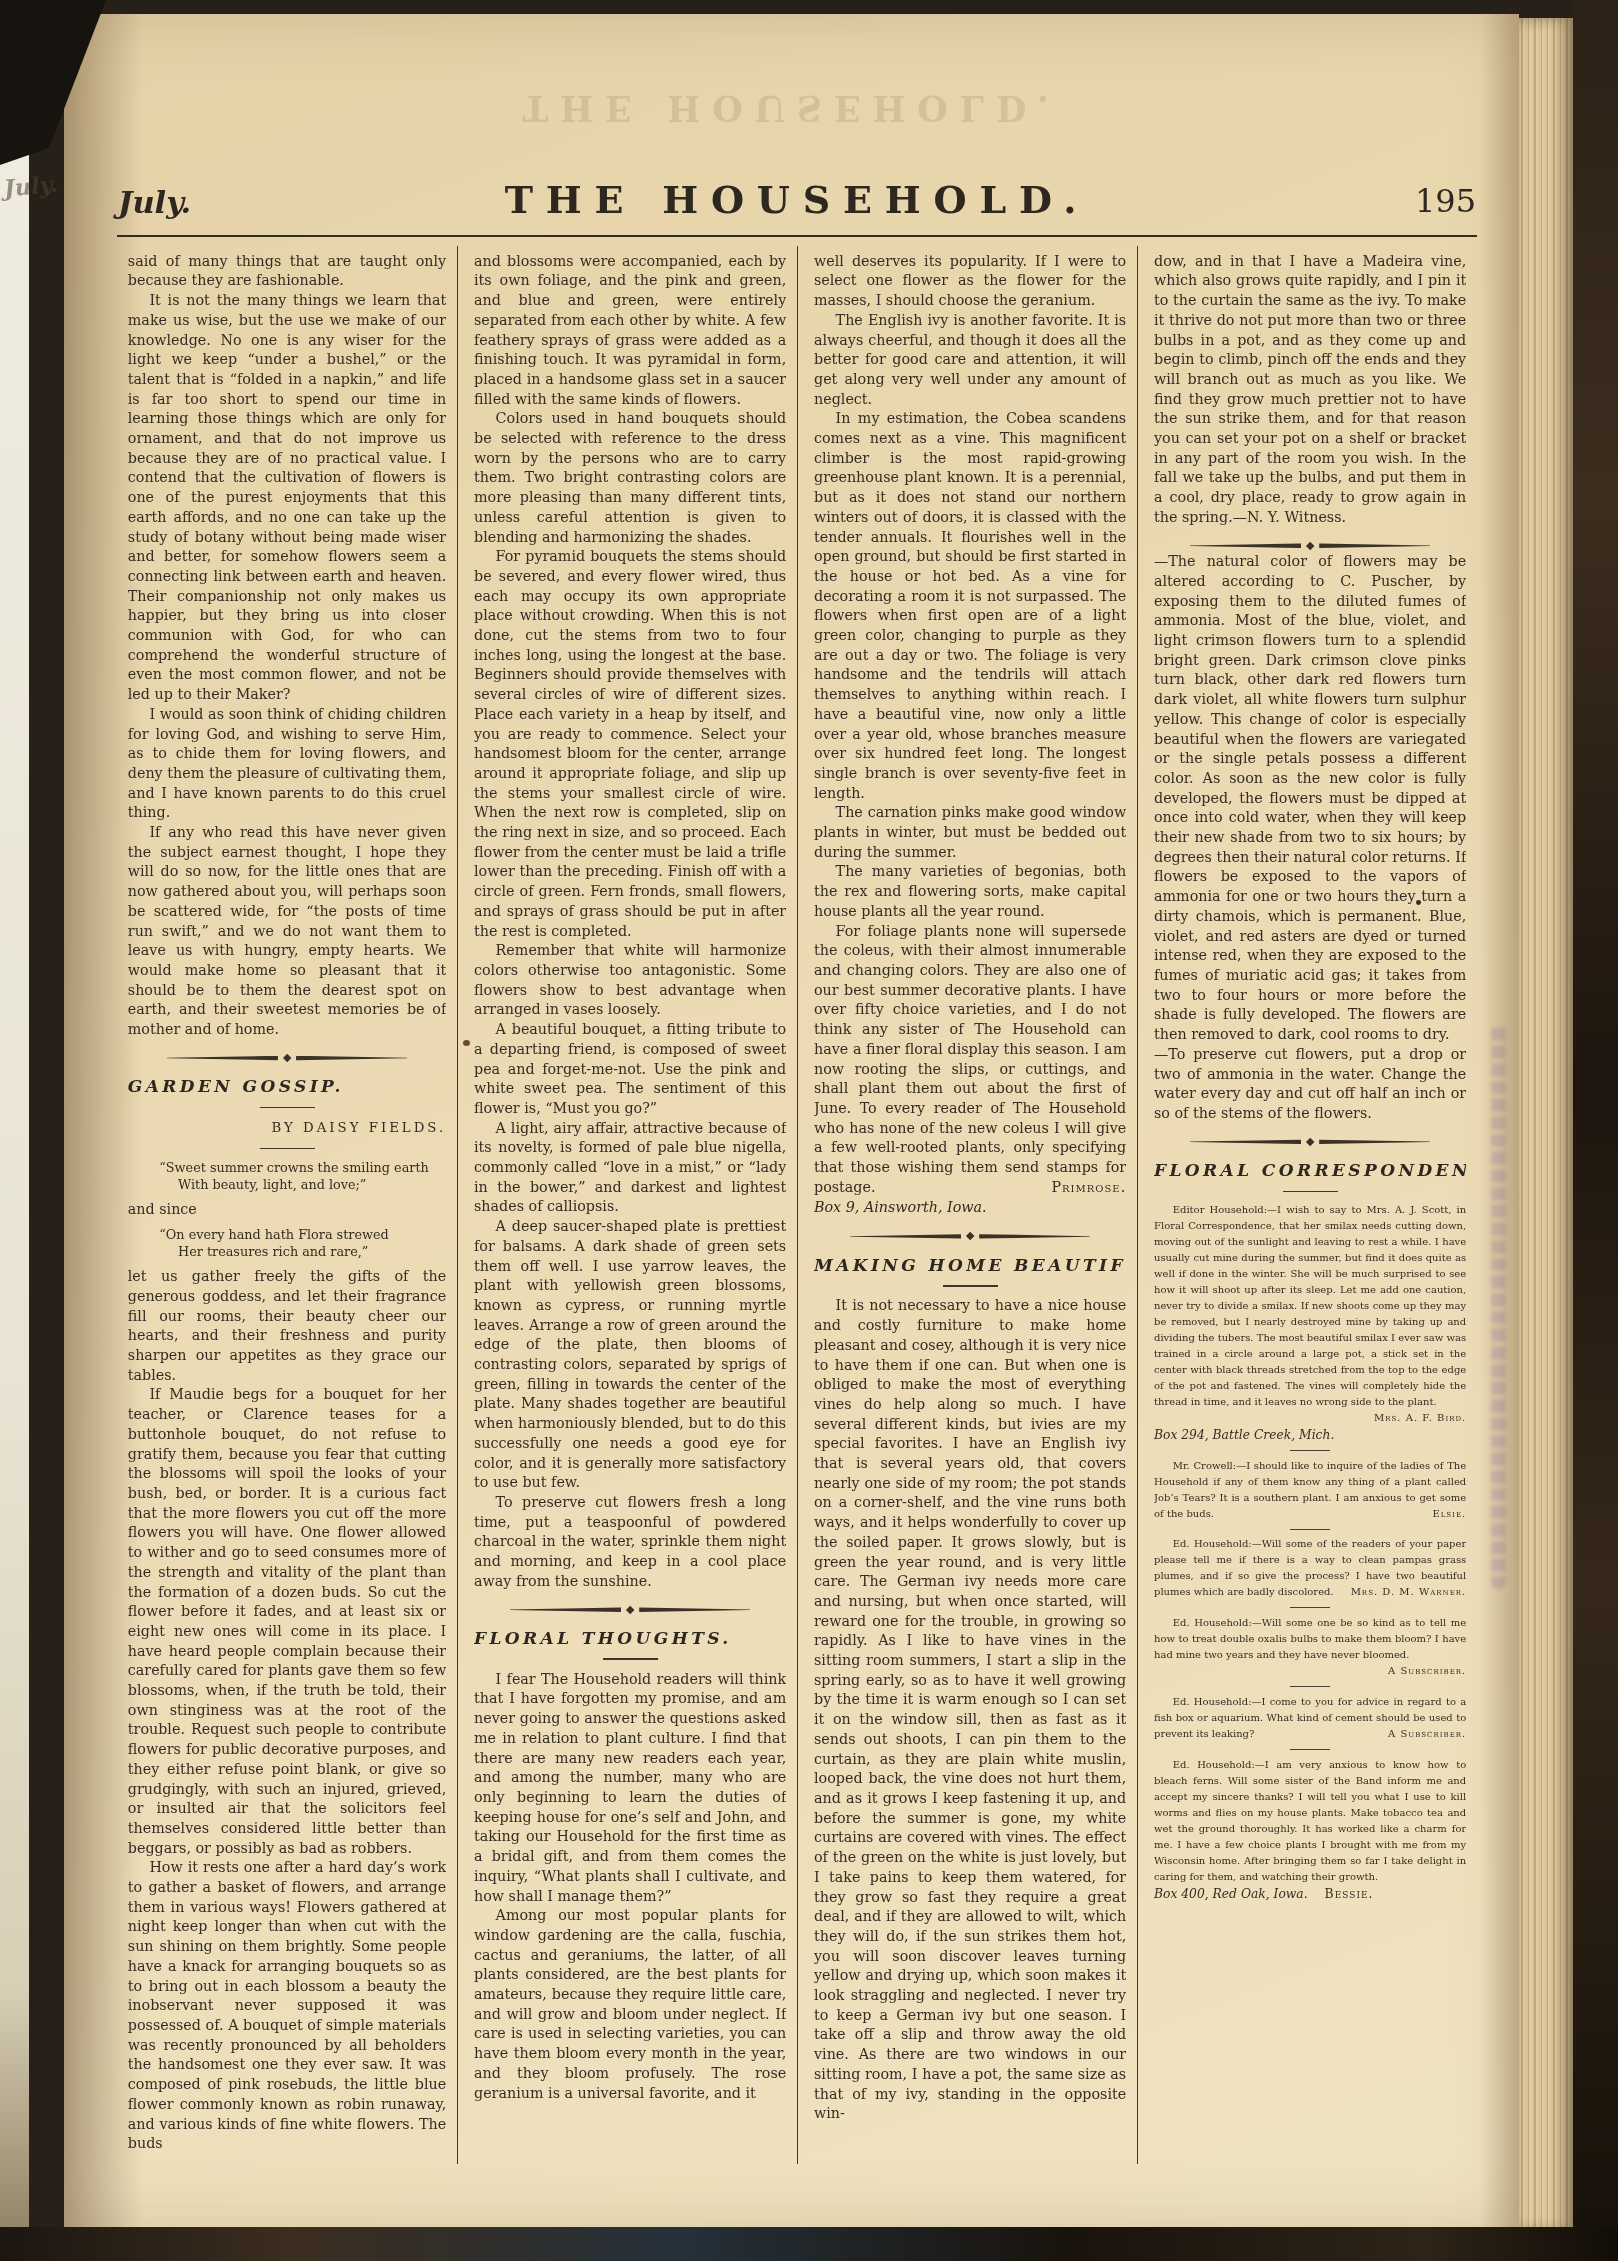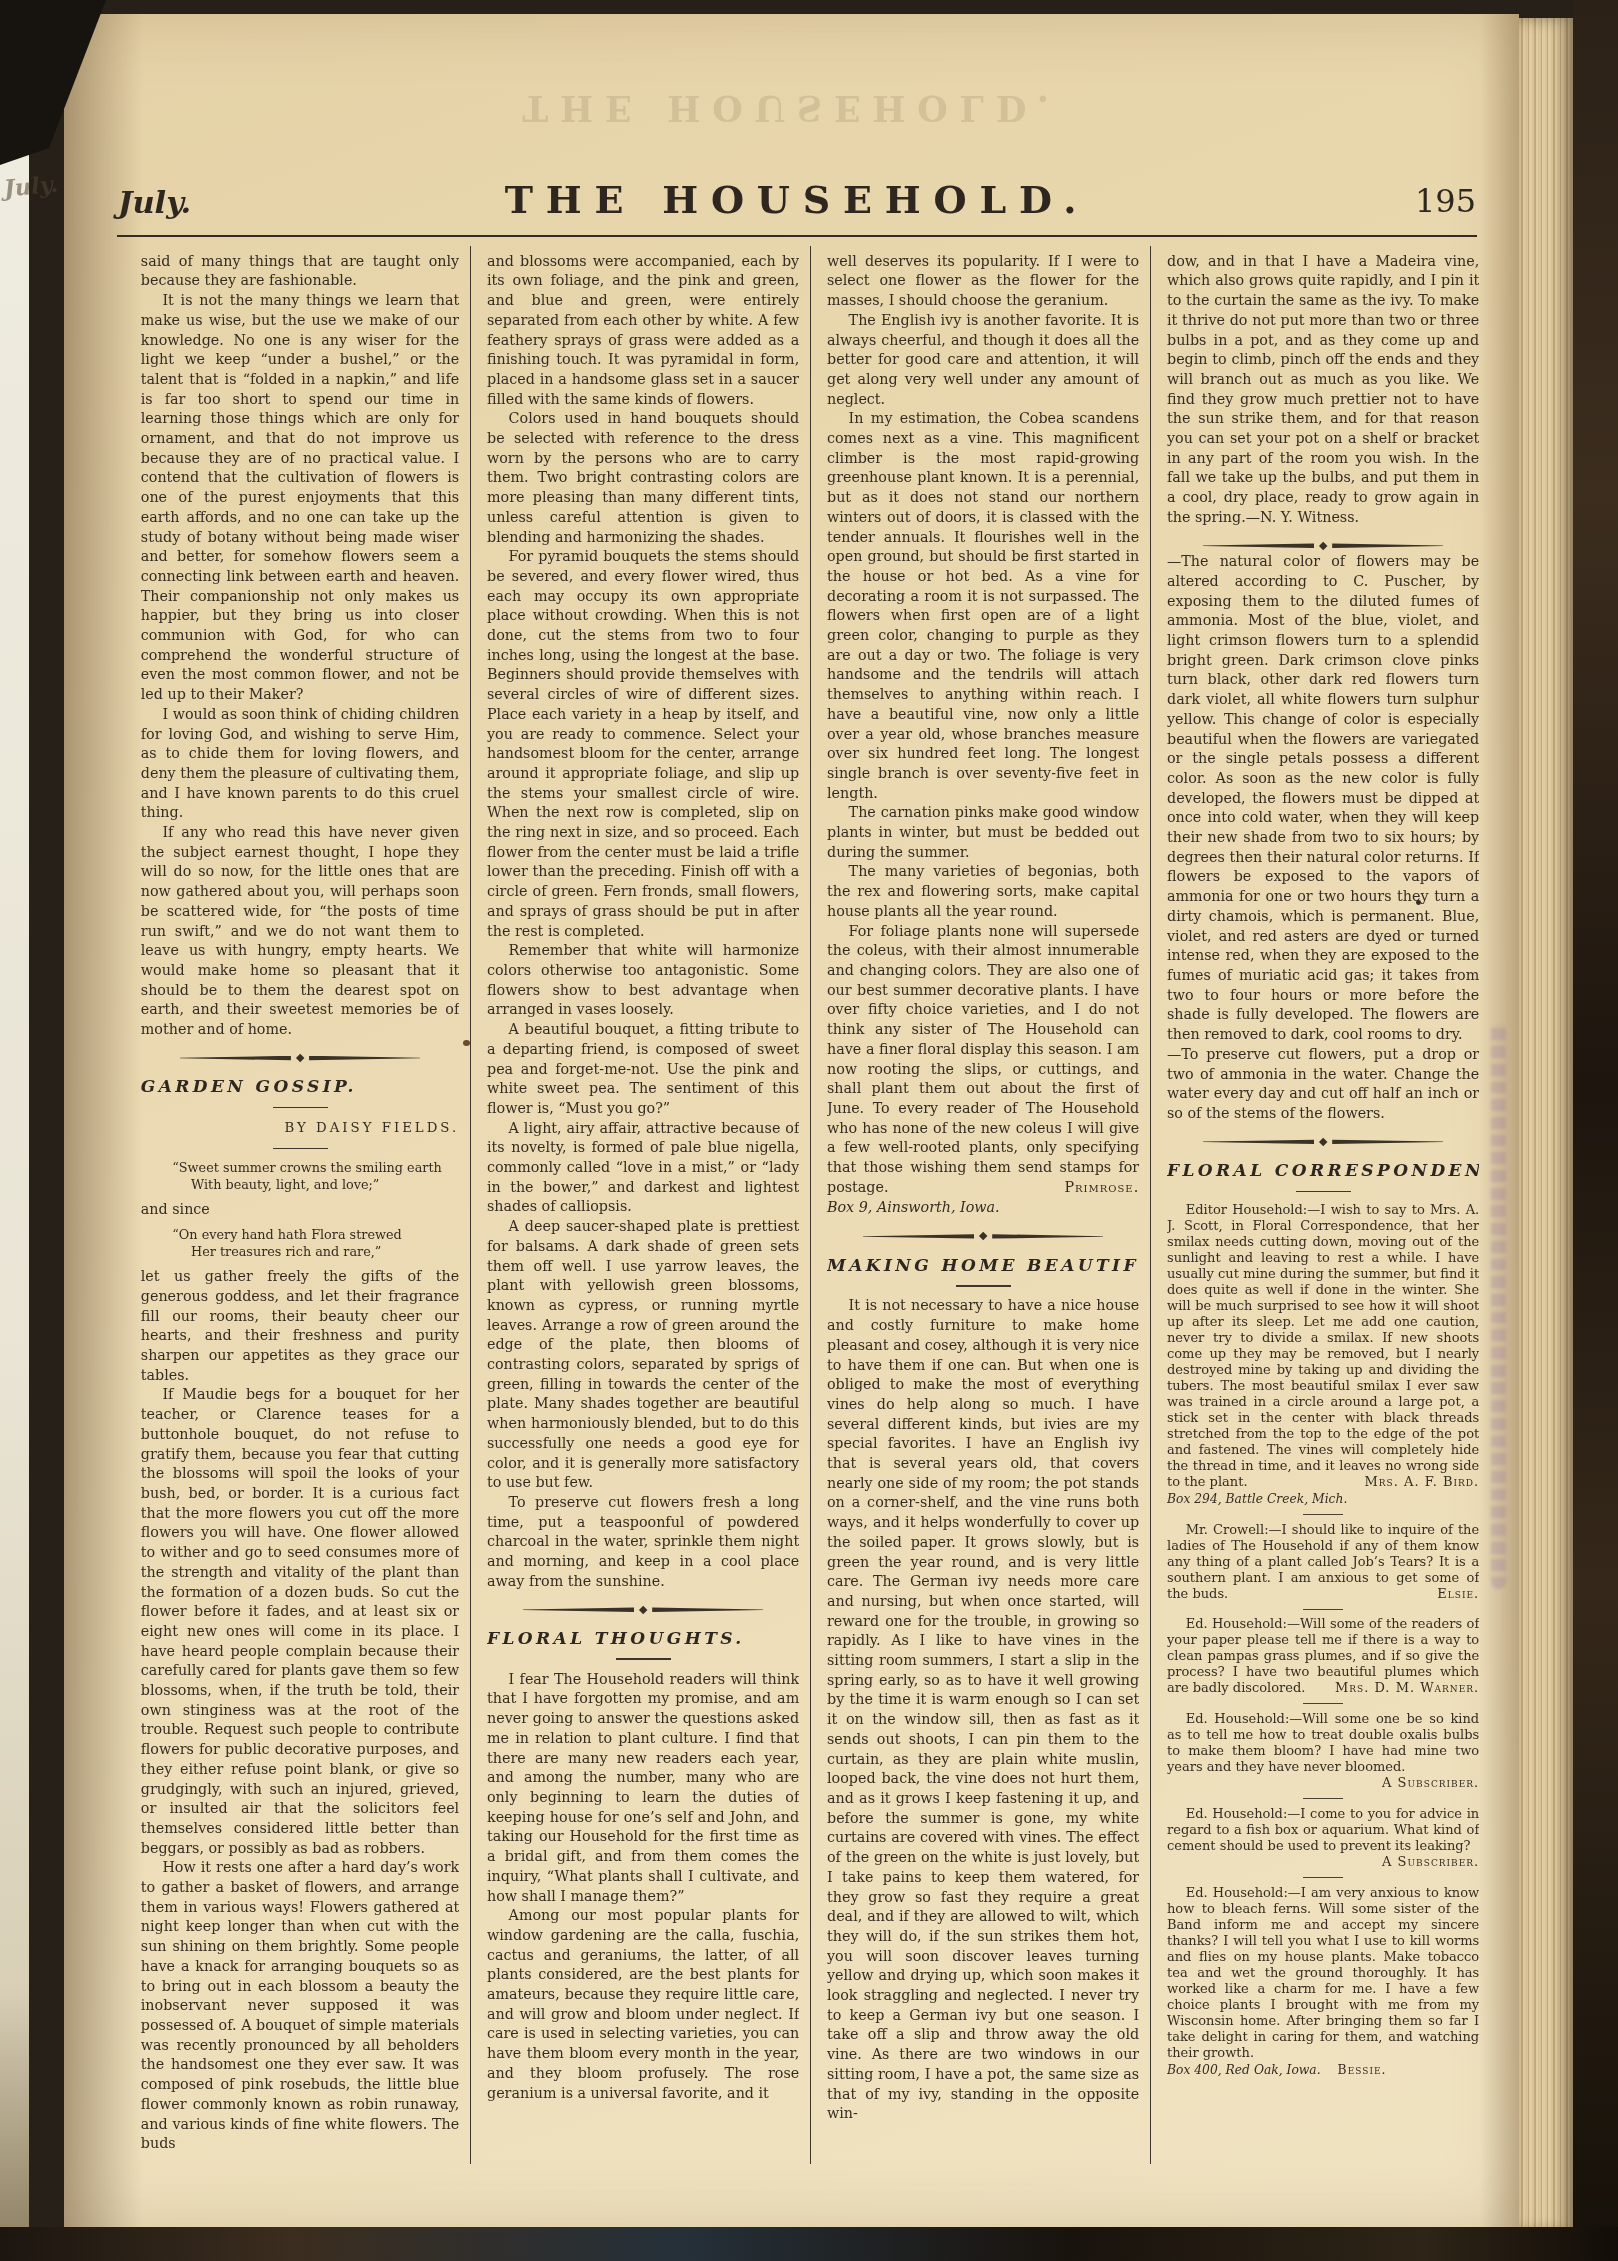--- a/index.html
+++ b/index.html
@@ -59,21 +59,21 @@
     position:absolute;left:53px;right:42px;top:146px;height:75px;
     border-bottom:2.5px solid #342b21;
   }
   .month{position:absolute;left:1px;bottom:14.8px;font-size:30.5px;font-weight:bold;font-style:italic;color:#2e2720;}
   .masthead{position:absolute;left:50%;transform:translateX(-50%);bottom:12.8px;white-space:nowrap;
     font-size:38px;font-weight:bold;letter-spacing:12.8px;color:#2e2720;}
   .ghost-masthead{position:absolute;left:50%;transform:translateX(-50%) scaleY(-1);top:74px;white-space:nowrap;
     font-size:35px;font-weight:bold;letter-spacing:11.8px;color:rgba(90,74,52,.14);pointer-events:none;}
   .pageno{position:absolute;right:1px;bottom:14.8px;font-size:32px;color:#2e2720;}
   
-  .cols{position:absolute;left:66px;top:232px;width:1363px;height:1918px;display:flex;}
+  .cols{position:absolute;left:53px;top:232px;width:1363px;height:1918px;display:flex;}
   .col{
     width:340px;box-sizing:border-box;padding:5.9px 10.8px 0 10.8px;overflow:hidden;
     color:#352c22;font-size:14.3px;line-height:19.7px;text-align:justify;
   }
   .col + .col{border-left:1px solid #3f362b;padding-left:16px;}
   .col p{margin:0;text-indent:21.6px;overflow:hidden;}
   .col p.noind{text-indent:0;}
   .h-art{text-indent:0 !important;text-align:left;font-style:italic;font-weight:bold;
     font-size:17px;letter-spacing:3.4px;margin:14.8px 0 0 !important;color:#2e2720;white-space:nowrap;}
   .byline{text-indent:0 !important;text-align:right;font-size:13.3px;letter-spacing:3px;margin:0 !important;}
@@ -82,21 +82,21 @@
   .verse{font-size:12.8px;line-height:17px;margin:6.9px 0 6.9px 31.5px;text-align:left;}
   .verse .vl2{margin-left:18.7px;}
   .orn{display:flex;align-items:center;justify-content:center;margin:13.8px 0 2px;height:8.9px;}
   .oline{width:111px;height:4.9px;background:#3a3127;}
   .oline.l{clip-path:polygon(0 45%,100% 5%,100% 95%,0 55%);}
   .oline.r{clip-path:polygon(0 5%,100% 45%,100% 55%,0 95%);}
   .odia{width:6.4px;height:6.4px;background:#3a3127;transform:rotate(45deg);margin:0 5.9px;flex:none;}
   .sig{float:right;font-variant:small-caps;letter-spacing:1px;text-indent:0;}
   .addr{display:flex;justify-content:flex-start;font-style:italic;margin-top:1px;}
   .addr .a-right{font-style:normal;font-variant:small-caps;letter-spacing:1px;margin-left:17px;}
-  .col p.lp{font-size:13px;line-height:16px;text-indent:18.7px;margin-top:3px;}
+  .col p.lp{font-size:10px;line-height:16px;text-indent:18.7px;margin-top:3px;}
   .addr.lp-size{font-size:12.3px;line-height:16px;}
 </style>
 </head>
 <body>
 
 <div class="edge-left"></div>
 <div class="spine-ghost">July.</div>
 
 <div class="page">
   <div class="ghost-masthead">THE HOUSEHOLD.</div>

